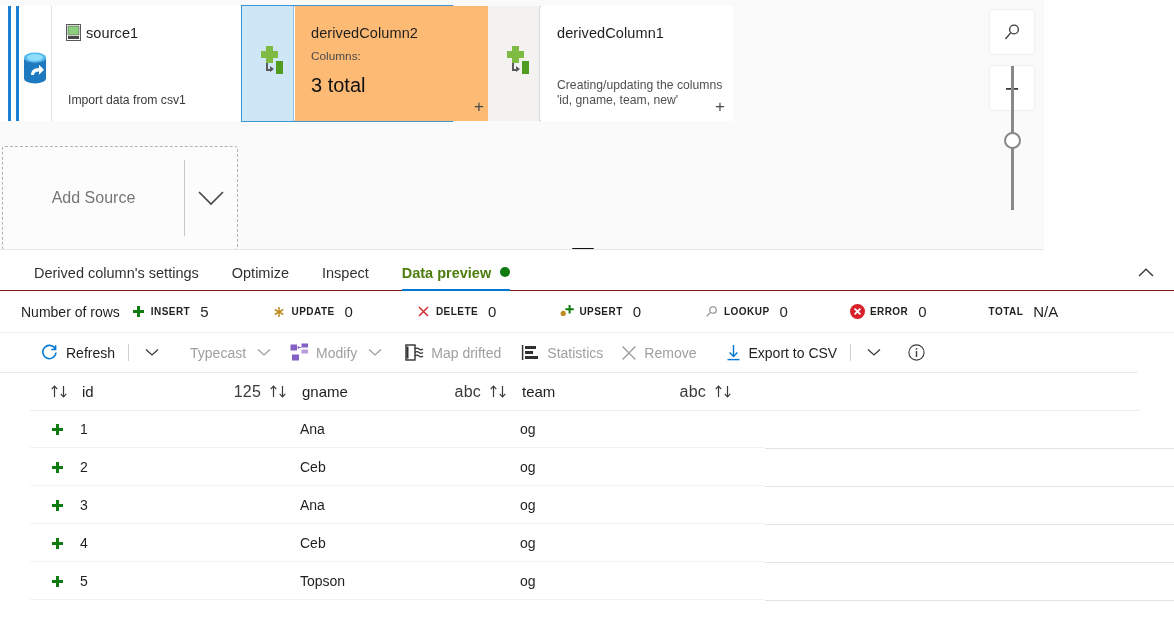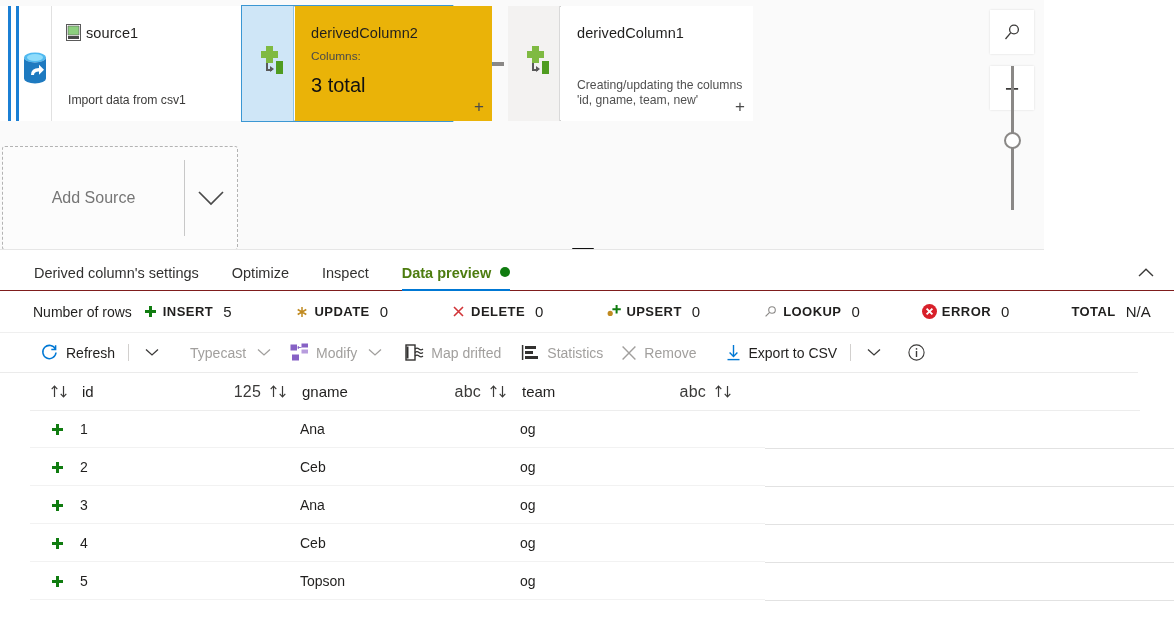--- a/index.html
+++ b/index.html
@@ -64,21 +64,21 @@
   }
   .node.sel .node-icon-col { background: #cfe6f7; border-right-color: #8fc4e8; }
   .node.sel .node-main { background: #cfe6f7; }
 
   .node-main {
     position: absolute;
     left: 53px; top: 0; right: 0; bottom: 0;
     background: #fff;
     padding: 18px 0 0 16px;
   }
-  .node.sel .node-main { background: #eab308; }
+  .node.sel .node-main { background: #fdba74; }
 
   .node-title {
     font-size: 14.5px;
     color: #201f1e;
     line-height: 18px;
     letter-spacing: .1px;
   }
   .node-sub {
     position: absolute;
     left: 16px;
@@ -192,29 +192,29 @@
   #panel-collapse {
     position: absolute; right: 14px; top: 8px;
     width: 28px; height: 28px;
     display:flex; align-items:center; justify-content:center;
   }
 
   
   #counts {
     height: 42px;
     display: flex; align-items: center;
-    padding-left: 33px;
+    padding-left: 21px;
     font-size: 13.6px;
     color: #201f1e;
     border-bottom: 1px solid #efefef;
   }
   .cnt { display: flex; align-items: center; }
   .cnt .ic { width: 17px; display:flex; align-items:center; justify-content:center; margin-right: 4px; }
   .cnt .nm {
-    font-size: 13px; font-weight: bold; letter-spacing: .45px;
+    font-size: 10px; font-weight: bold; letter-spacing: .45px;
     text-transform: uppercase; color: #201f1e;
   }
   .cnt .vl { font-size: 15px; color: #201f1e; margin-left: 10px; font-weight: 400; }
   #rows-label { margin-right: 10px; font-size: 14px; }
 
   
   #toolbar {
     height: 40px;
     display: flex; align-items: center;
     padding-left: 36px;
@@ -324,21 +324,21 @@
       <div class="node-title">derivedColumn2</div>
       <div class="node-sub">
         <span class="lbl">Columns:</span>
         <span class="val">3 total</span>
       </div>
     </div>
     <div class="node-outline-sel"></div>
     <div class="node-plus" style="right:8px;">+</div>
   </div>
 
-  <div class="node" style="left:508px;width:245px;">
+  <div class="node" style="left:488px;width:245px;">
     <div class="node-body"></div>
     <div class="node-icon-col">
       <div style="position:absolute;left:12px;top:38px;">
         <svg width="32" height="32" viewBox="0 0 32 32">
           <path d="M12 2h7v5h5v7h-5v5h-7v-5H7V7h5z" fill="#7fba42"></path>
           <path d="M13 19v7h5" fill="none" stroke="#5a5a5a" stroke-width="2"></path>
           <path d="M16 22l4 3-4 3z" fill="#5a5a5a"></path>
           <rect x="22" y="17" width="7" height="13" fill="#4f9c20"></rect>
         </svg>
       </div>

